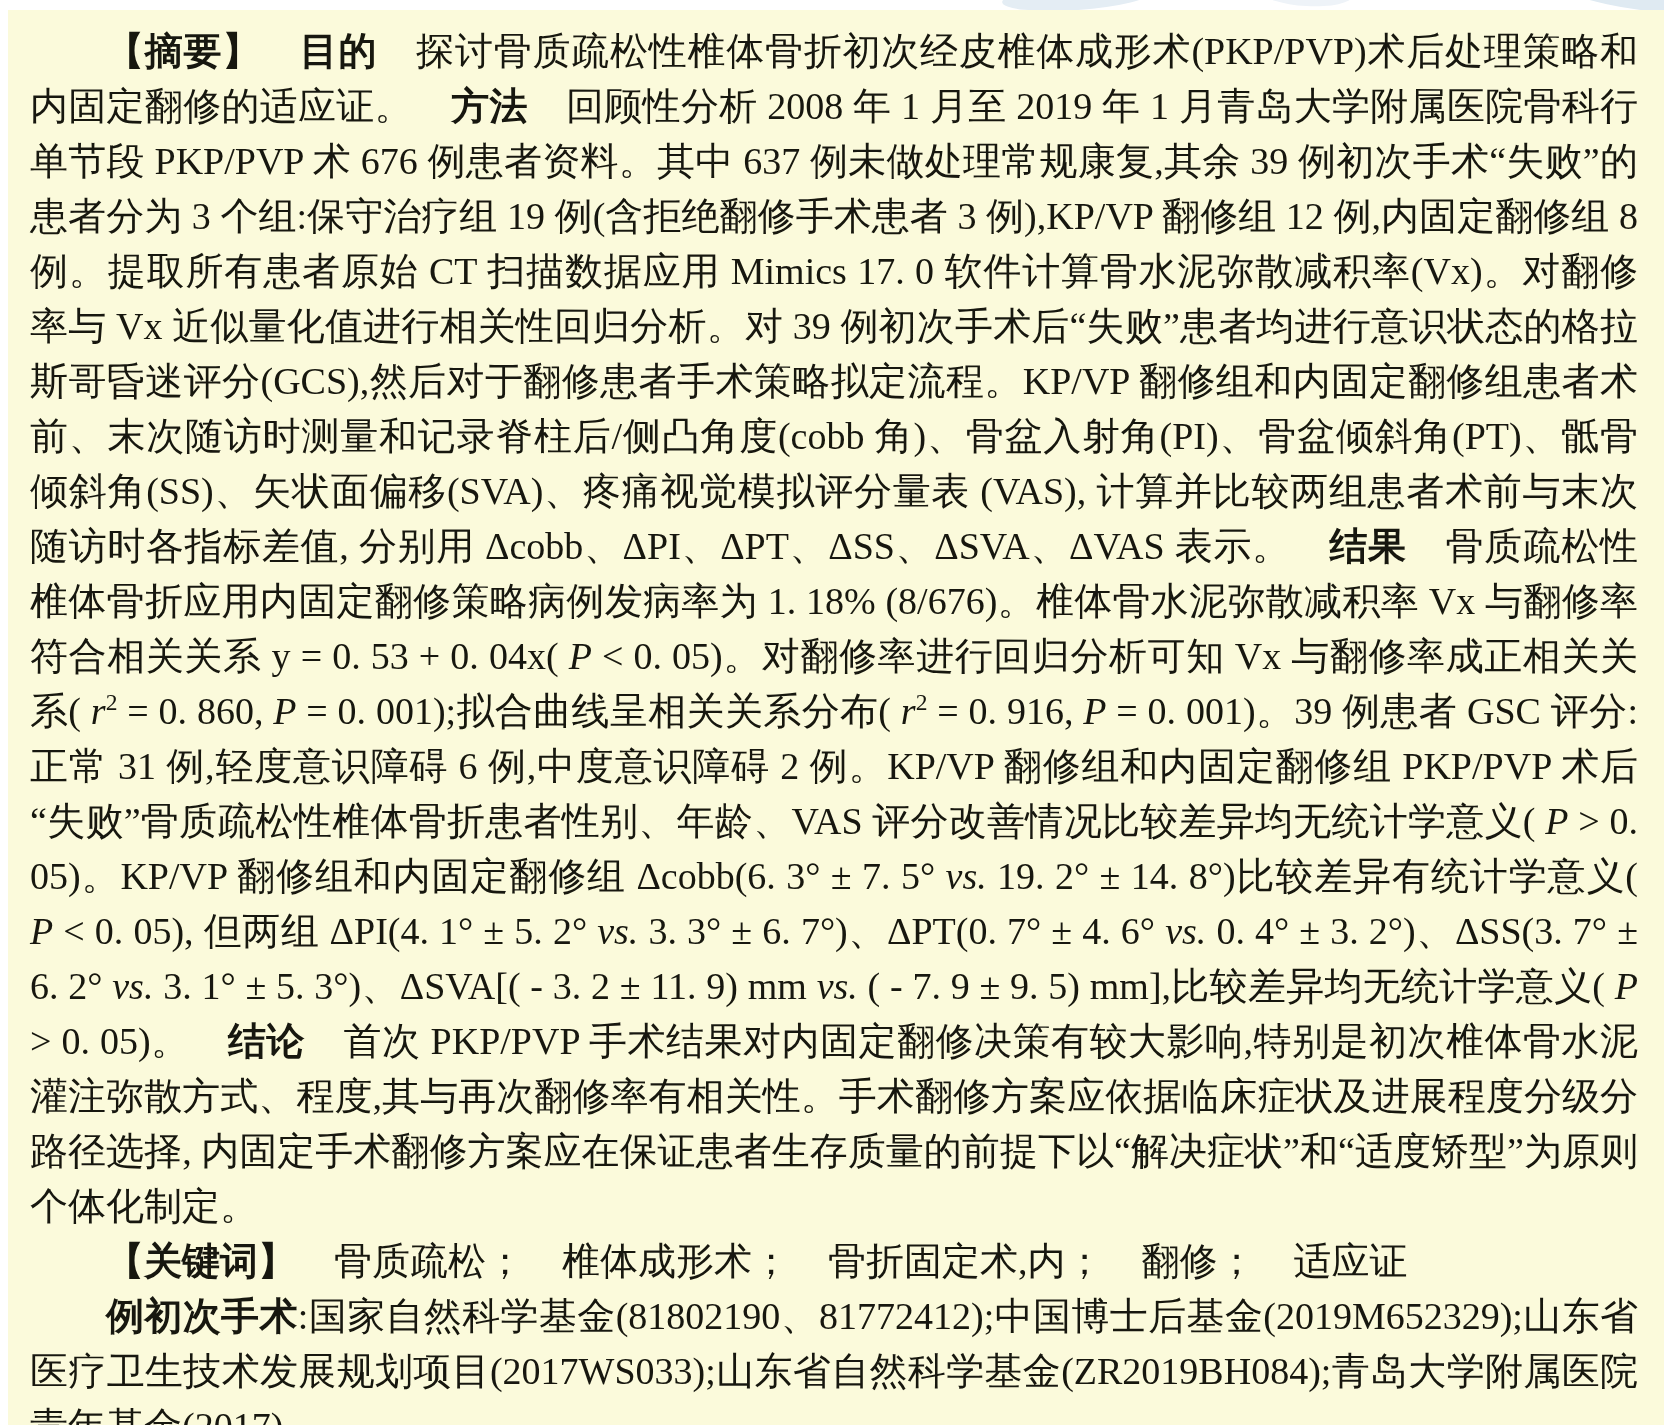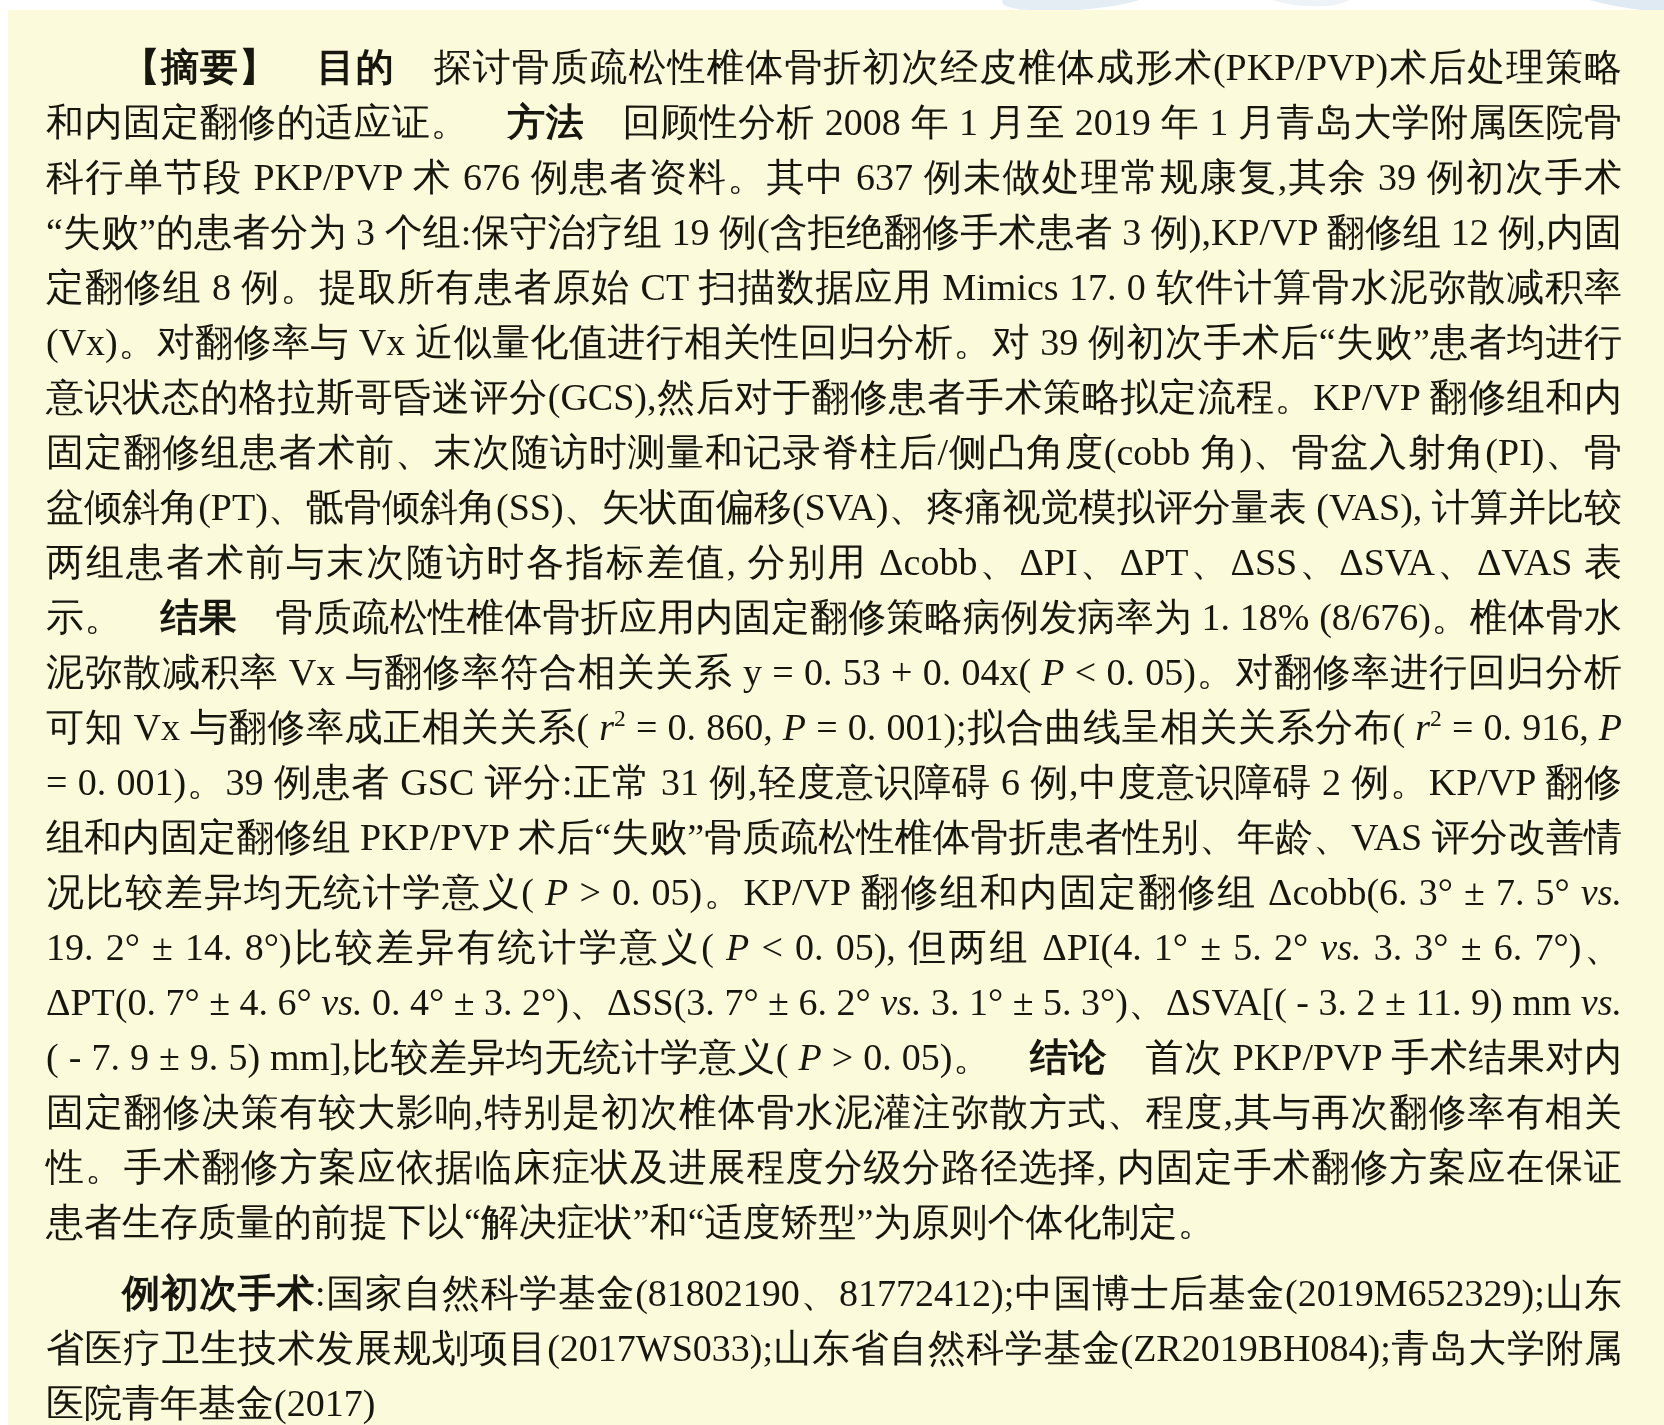--- a/index.html
+++ b/index.html
@@ -22,36 +22,37 @@
     background:#fbfadb;
     box-sizing:border-box;
   }
   .content{
     padding:14px 26px 0 22px;
     font-size:38px;
     line-height:55px;
     color:#17170f;
     text-align:justify;
   }
-  .content p{margin:16px;text-indent:2em;}
+  .content p{margin:0;text-indent:2em;}
   
   .s-h{font-family:"Liberation Sans","DejaVu Sans",sans-serif;font-weight:700;}
   .s-i{font-style:italic;}
   .s-s2{font-size:0.62em;vertical-align:super;line-height:0;}
 </style>
 </head>
 <body>
 
 <div class="page">
 
   <span class="wm wm-a"></span>
   <span class="wm wm-b"></span>
   <span class="wm wm-c"></span>
 
   <div class="panel">
     <div class="content">
       <p><span class="s-h">【摘要】</span><span>　</span><span class="s-h">目的</span><span>　探讨骨质疏松性椎体骨折初次经皮椎体成形术(PKP/PVP)术后处理策略和内固定翻修的适应证。　</span><span class="s-h">方法</span><span>　回顾性分析 2008 年 1 月至 2019 年 1 月青岛大学附属医院骨科行单节段 PKP/PVP 术 676 例患者资料。其中 637 例未做处理常规康复,其余 39 例初次手术“失败”的患者分为 3 个组:保守治疗组 19 例(含拒绝翻修手术患者 3 例),KP/VP 翻修组 12 例,内固定翻修组 8 例。提取所有患者原始 CT 扫描数据应用 Mimics 17. 0 软件计算骨水泥弥散减积率(Vx)。对翻修率与 Vx 近似量化值进行相关性回归分析。对 39 例初次手术后“失败”患者均进行意识状态的格拉斯哥昏迷评分(GCS),然后对于翻修患者手术策略拟定流程。KP/VP 翻修组和内固定翻修组患者术前、末次随访时测量和记录脊柱后/侧凸角度(cobb 角)、骨盆入射角(PI)、骨盆倾斜角(PT)、骶骨倾斜角(SS)、矢状面偏移(SVA)、疼痛视觉模拟评分量表 (VAS), 计算并比较两组患者术前与末次随访时各指标差值, 分别用 Δcobb、ΔPI、ΔPT、ΔSS、ΔSVA、ΔVAS 表示。　</span><span class="s-h">结果</span><span>　骨质疏松性椎体骨折应用内固定翻修策略病例发病率为 1. 18% (8/676)。椎体骨水泥弥散减积率 Vx 与翻修率符合相关关系 y = 0. 53 + 0. 04x( </span><span class="s-i">P</span><span> &lt; 0. 05)。对翻修率进行回归分析可知 Vx 与翻修率成正相关关系( </span><span class="s-i">r</span><span class="s-s2">2</span><span> = 0. 860, </span><span class="s-i">P</span><span> = 0. 001);拟合曲线呈相关关系分布( </span><span class="s-i">r</span><span class="s-s2">2</span><span> = 0. 916, </span><span class="s-i">P</span><span> = 0. 001)。39 例患者 GSC 评分:正常 31 例,轻度意识障碍 6 例,中度意识障碍 2 例。KP/VP 翻修组和内固定翻修组 PKP/PVP 术后“失败”骨质疏松性椎体骨折患者性别、年龄、VAS 评分改善情况比较差异均无统计学意义( </span><span class="s-i">P</span><span> &gt; 0. 05)。KP/VP 翻修组和内固定翻修组 Δcobb(6. 3° ± 7. 5° </span><span class="s-i">vs.</span><span> 19. 2° ± 14. 8°)比较差异有统计学意义( </span><span class="s-i">P</span><span> &lt; 0. 05), 但两组 ΔPI(4. 1° ± 5. 2° </span><span class="s-i">vs.</span><span> 3. 3° ± 6. 7°)、ΔPT(0. 7° ± 4. 6° </span><span class="s-i">vs.</span><span> 0. 4° ± 3. 2°)、ΔSS(3. 7° ± 6. 2° </span><span class="s-i">vs.</span><span> 3. 1° ± 5. 3°)、ΔSVA[( - 3. 2 ± 11. 9) mm </span><span class="s-i">vs.</span><span> ( - 7. 9 ± 9. 5) mm],比较差异均无统计学意义( </span><span class="s-i">P</span><span> &gt; 0. 05)。　</span><span class="s-h">结论</span><span>　首次 PKP/PVP 手术结果对内固定翻修决策有较大影响,特别是初次椎体骨水泥灌注弥散方式、程度,其与再次翻修率有相关性。手术翻修方案应依据临床症状及进展程度分级分路径选择, 内固定手术翻修方案应在保证患者生存质量的前提下以“解决症状”和“适度矫型”为原则个体化制定。</span></p>
+      <p><span class="s-h">【关键词】</span><span>　骨质疏松；　椎体成形术；　骨折固定术,内；　翻修；　适应证</span></p>
       <p><span class="s-h">例初次手术</span><span>:国家自然科学基金(81802190、81772412);中国博士后基金(2019M652329);山东省医疗卫生技术发展规划项目(2017WS033);山东省自然科学基金(ZR2019BH084);青岛大学附属医院青年基金(2017)</span></p>
 
     </div>
   </div>
 
 </div>
 
 </body></html>

